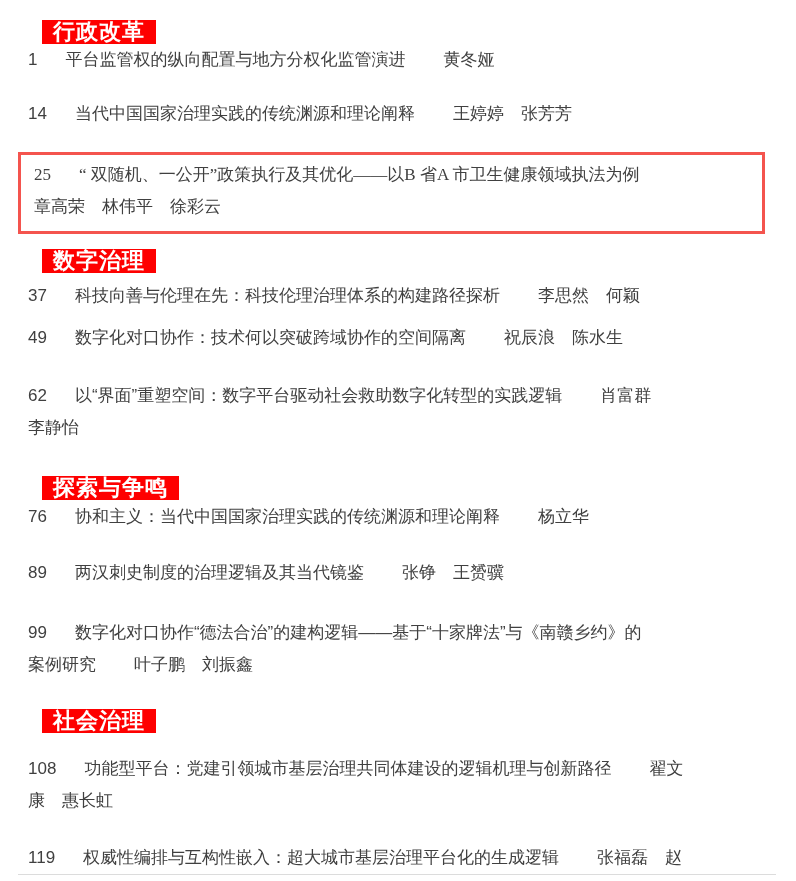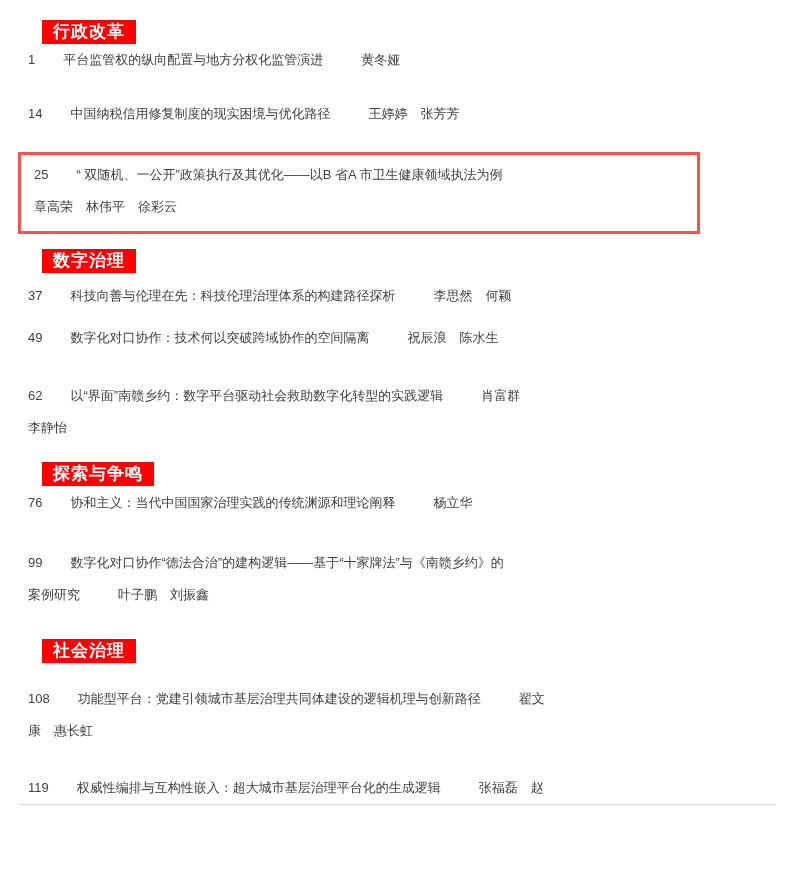--- a/index.html
+++ b/index.html
@@ -6,53 +6,54 @@
   body {
     width:796px; height:881px; overflow:hidden;
     background:#ffffff;
     font-family:"Liberation Sans","DejaVu Sans",sans-serif;
     color:#404040;
   }
   .page { padding:20px 0 0 18px; }
   .badge {
     display:inline-block;
     background:#fe0000; color:#ffffff;
-    font-size:17px; font-weight:bold; line-height:20px;
+    font-size:22px; font-weight:bold; line-height:20px;
     padding:2px 11px; margin-left:24px; letter-spacing:1px;
   }
   .row {
-    font-size:13px; line-height:32px;
+    font-size:17px; line-height:32px;
     padding-left:10px;
     white-space:nowrap; overflow:hidden;
   }
   .sp-num { display:inline-block; width:28px; }
   .sp-auth { display:inline-block; width:38px; }
   .hl-box {
-    box-sizing:border-box; width:682px;
+    box-sizing:border-box; width:747px;
     border:3px solid #f4544e;
     padding:4px 0 8px 13px;
     margin-top:22px;
+    font-family:Liberation Serif, serif;
   }
   .hl-box .row { padding-left:0; }
   .divider { width:758px; height:1px; background:#dcdcdc; }
 </style>
 </head>
 <body>
 
 <div class="page">
 
   <div>
     <div class="badge">行政改革</div>
 
     <div class="row" style="margin-top:0px">
       <span>1</span><span class="sp-num"></span><span>平台监管权的纵向配置与地方分权化监管演进</span><span class="sp-auth"></span><span>黄冬娅</span>
     </div>
 
     <div class="row" style="margin-top:22px">
-      <span>14</span><span class="sp-num"></span><span>中国纳税信用修复制度的现实困境与优化路径</span><span class="sp-auth"></span><span>王婷婷　张芳芳</span>
+      <span>14</span><span class="sp-num"></span><span>当代中国国家治理实践的传统渊源和理论阐释</span><span class="sp-auth"></span><span>王婷婷　张芳芳</span>
     </div>
 
     <div class="hl-box">
       <div class="row">
         <span>25</span><span class="sp-num"></span><span>“ 双随机、一公开”政策执行及其优化——以B 省A 市卫生健康领域执法为例</span><br>
         <span>章高荣　林伟平　徐彩云</span>
       </div>
     </div>
   </div>
 
@@ -61,32 +62,35 @@
 
     <div class="row" style="margin-top:7px">
       <span>37</span><span class="sp-num"></span><span>科技向善与伦理在先：科技伦理治理体系的构建路径探析</span><span class="sp-auth"></span><span>李思然　何颖</span>
     </div>
 
     <div class="row" style="margin-top:10px">
       <span>49</span><span class="sp-num"></span><span>数字化对口协作：技术何以突破跨域协作的空间隔离</span><span class="sp-auth"></span><span>祝辰浪　陈水生</span>
     </div>
 
     <div class="row" style="margin-top:26px">
-      <span>62</span><span class="sp-num"></span><span>以“界面”南赣乡约：数字平台驱动社会救助数字化转型的实践逻辑</span><span class="sp-auth"></span><span>肖富群</span><br>
+      <span>62</span><span class="sp-num"></span><span>以“界面”重塑空间：数字平台驱动社会救助数字化转型的实践逻辑</span><span class="sp-auth"></span><span>肖富群</span><br>
       <span>李静怡</span>
     </div>
   </div>
 
   <div>
-    <div class="badge" style="margin-top:18px">探索与争鸣</div>
+    <div class="badge" style="margin-top:32px">探索与争鸣</div>
 
     <div class="row" style="margin-top:1px">
       <span>76</span><span class="sp-num"></span><span>协和主义：当代中国国家治理实践的传统渊源和理论阐释</span><span class="sp-auth"></span><span>杨立华</span>
     </div>
 
+    <div class="row" style="margin-top:24px">
+      <span>89</span><span class="sp-num"></span><span>两汉刺史制度的治理逻辑及其当代镜鉴</span><span class="sp-auth"></span><span>张铮　王赟骥</span>
+    </div>
 
     <div class="row" style="margin-top:28px">
       <span>99</span><span class="sp-num"></span><span>数字化对口协作“德法合治”的建构逻辑——基于“十家牌法”与《南赣乡约》的</span><br>
       <span>案例研究</span><span class="sp-auth"></span><span>叶子鹏　刘振鑫</span>
     </div>
   </div>
 
   <div>
     <div class="badge" style="margin-top:28px">社会治理</div>
 

